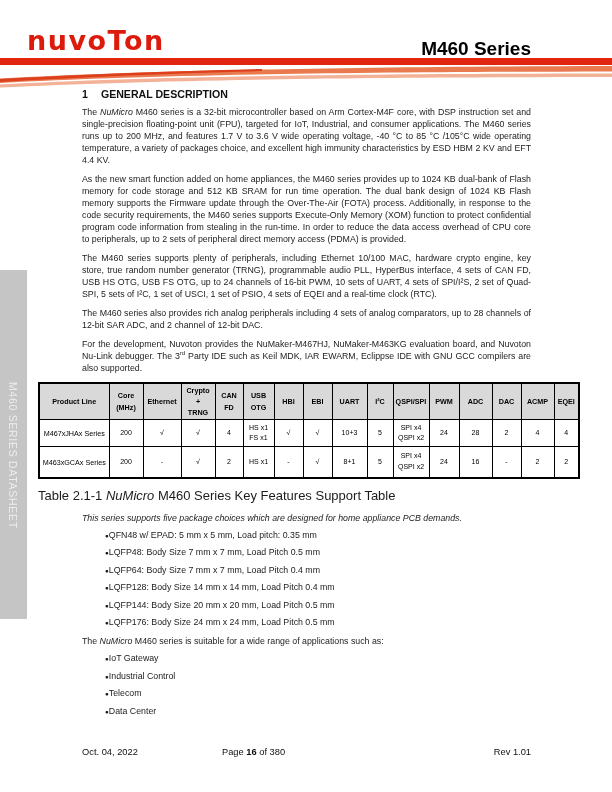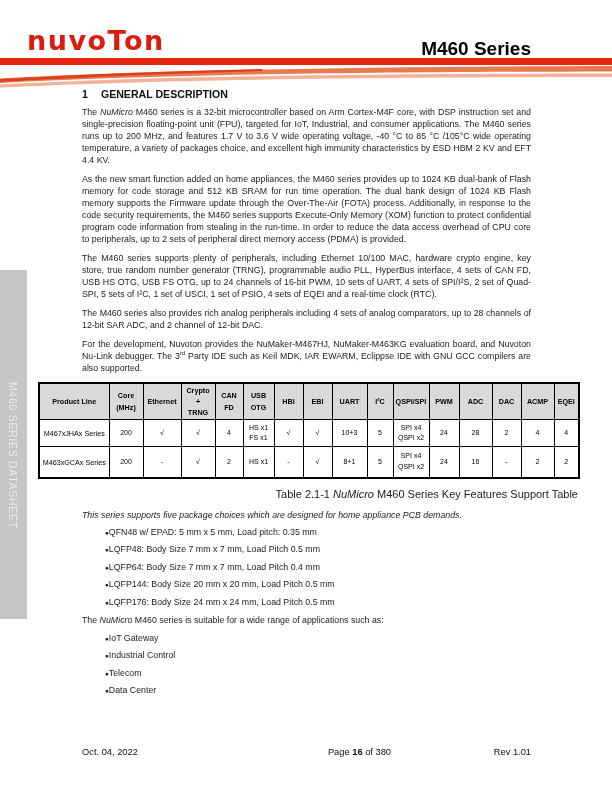--- a/index.html
+++ b/index.html
@@ -50,37 +50,37 @@
     border:2px solid #000; font-size:7px; color:#000;
   }
   table.features th, table.features td {
     border:1px solid #000; text-align:center; vertical-align:middle;
     white-space:pre-line; padding:1px 0; line-height:1.55; overflow:hidden;
   }
   table.features thead th { background:#d9d9d9; font-weight:bold; height:35px; font-size:7.2px; }
   table.features tbody tr:first-child td { height:27px; }
   table.features tbody tr:last-child td  { height:31px; }
   td.rowhead { font-size:7.2px; }
-  .caption { margin-top:9px; text-align:right; font-size:11px; color:#1c1c1c; }
+  .caption { margin-top:9px; text-align:left; font-size:13px; color:#1c1c1c; }
   
   p.intro-pkg  { margin:9px 0 6px 0;font-style:italic; }
   p.intro-app  { margin:2px 0 6px 0; }
   ul.bullets { list-style:none; margin:0 0 2px 0; padding:0 0 0 23px; }
   ul.bullets li {
     display:flex; align-items:baseline; 
     font-size:8.8px; line-height:11px; margin-bottom:6.5px;
   }
   ul.bullets .bullet { font-size:6.3px; flex:0 0 auto; }
   
   footer {
     position:absolute; left:82px; right:81px; top:747px;
     display:flex; font-size:9.3px; color:#101010;
   }
   .f-left  { width:140px; text-align:left; }
-  .f-center{ flex:1; text-align:right; white-space:pre; }
+  .f-center{ flex:1; text-align:left; white-space:pre; }
   .f-right { width:140px; text-align:right; }
   .f-center b { font-weight:bold; }
 </style>
 </head>
 <body>
 
 <div class="logo">nuvoTon</div>
 <div class="product-title">M460 Series</div>
 <svg class="swoosh" width="612" height="32" viewBox="0 0 612 32">
   <rect x="0" y="2" width="612" height="7" fill="#e2250f"></rect>
@@ -204,20 +204,24 @@
       <li>
         <span class="bullet">●</span>
         <span>LQFP48: Body Size 7 mm x 7 mm, Load Pitch 0.5 mm</span>
       </li>
       <li>
         <span class="bullet">●</span>
         <span>LQFP64: Body Size 7 mm x 7 mm, Load Pitch 0.4 mm</span>
       </li>
       <li>
         <span class="bullet">●</span>
+        <span>LQFP128: Body Size 14 mm x 14 mm, Load Pitch 0.4 mm</span>
+      </li>
+      <li>
+        <span class="bullet">●</span>
         <span>LQFP144: Body Size 20 mm x 20 mm, Load Pitch 0.5 mm</span>
       </li>
       <li>
         <span class="bullet">●</span>
         <span>LQFP176: Body Size 24 mm x 24 mm, Load Pitch 0.5 mm</span>
       </li>
     </ul>
 
   <p class="body-text intro-app"><span>The </span><span class="it">NuMicro</span><span> M460 series is suitable for a wide range of applications such as:</span></p>
   <ul class="bullets">

